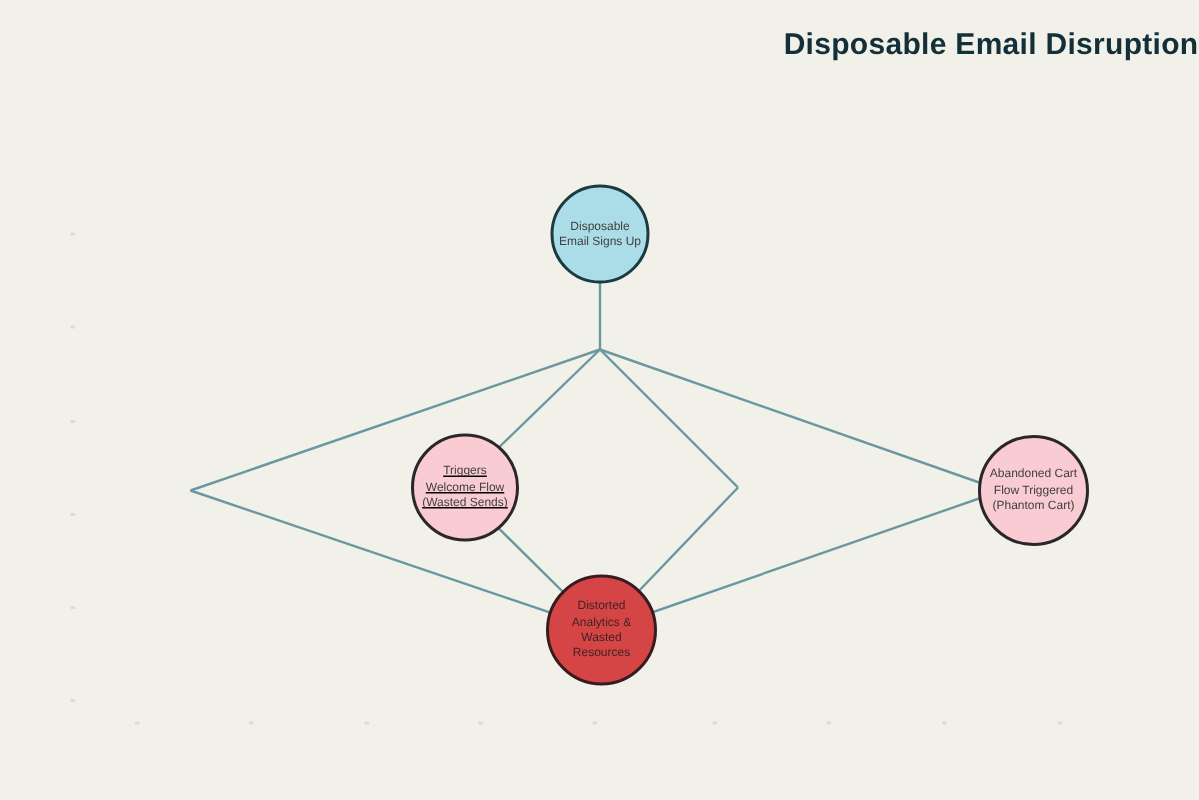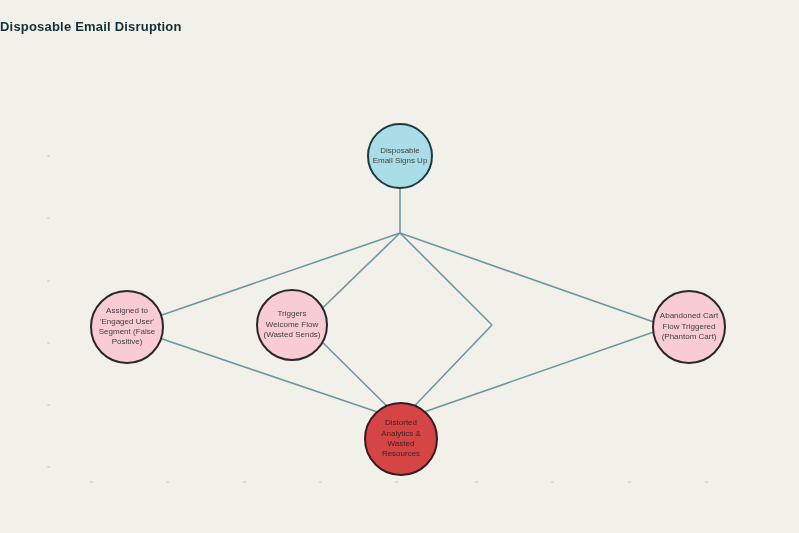--- a/index.html
+++ b/index.html
@@ -14,22 +14,22 @@
   .stage {
     position: relative;
     width: 799px;
     height: 533px;
   }
   .diagram-title {
     position: absolute;
     top: 19px;
     left: 0;
     width: 100%;
-    text-align: left;
-    font-size: 13px;
+    text-align: right;
+    font-size: 20px;
     font-weight: 700;
     letter-spacing: 0.2px;
     color: var(--title, #13303a);
   }
   #edges-svg {
     position: absolute;
     top: 0;
     left: 0;
     width: 799px;
     height: 533px;
@@ -87,30 +87,27 @@
       <line x1="400" y1="233" x2="668" y2="327"></line>
       <line x1="127" y1="327" x2="401" y2="420"></line>
       <line x1="305" y1="325" x2="401" y2="420"></line>
       <line x1="492" y1="325" x2="401" y2="420"></line>
       <line x1="668" y1="327" x2="401" y2="420"></line>
     </svg>
   <div class="diagram-title">Disposable Email Disruption</div>
 <div class="node node-blue" style="left: 367px; top: 123px; width: 66px; height: 66px;">
       <span class="node-label" style="width: 56px;">Disposable Email Signs Up</span>
     </div>
-    <div class="node node-pink" style="left: 90px; top: 290px; width: 74px; height: 74px;">
-      <span class="node-label" style="width: 64px;">Assigned to 'Engaged User' Segment (False Positive)</span>
-    </div>
-    <div class="node node-pink" style="left: 256px; top: 289px; width: 72px; height: 72px;">
+    <div class="node node-pink" style="left: 274px; top: 289px; width: 72px; height: 72px; text-decoration: underline;">
       <span class="node-label" style="width: 62px;">Triggers Welcome Flow (Wasted Sends)</span>
     </div>
     <div class="node node-pink" style="left: 624px; top: 290px; width: 74px; height: 74px; margin-left: 28px;">
       <span class="node-label" style="width: 64px;">Abandoned Cart Flow Triggered (Phantom Cart)</span>
     </div>
-    <div class="node node-red" style="left: 364px; top: 402px; width: 74px; height: 74px;">
+    <div class="node node-red" style="left: 364px; top: 383px; width: 74px; height: 74px;">
       <span class="node-label" style="width: 64px;">Distorted Analytics &amp; Wasted Resources</span>
     </div>
     <div class="tick" style="left: 90px; top: 481px;"></div>
     <div class="tick" style="left: 166px; top: 481px;"></div>
     <div class="tick" style="left: 243px; top: 481px;"></div>
     <div class="tick" style="left: 319px; top: 481px;"></div>
     <div class="tick" style="left: 395px; top: 481px;"></div>
     <div class="tick" style="left: 475px; top: 481px;"></div>
     <div class="tick" style="left: 551px; top: 481px;"></div>
     <div class="tick" style="left: 628px; top: 481px;"></div>

